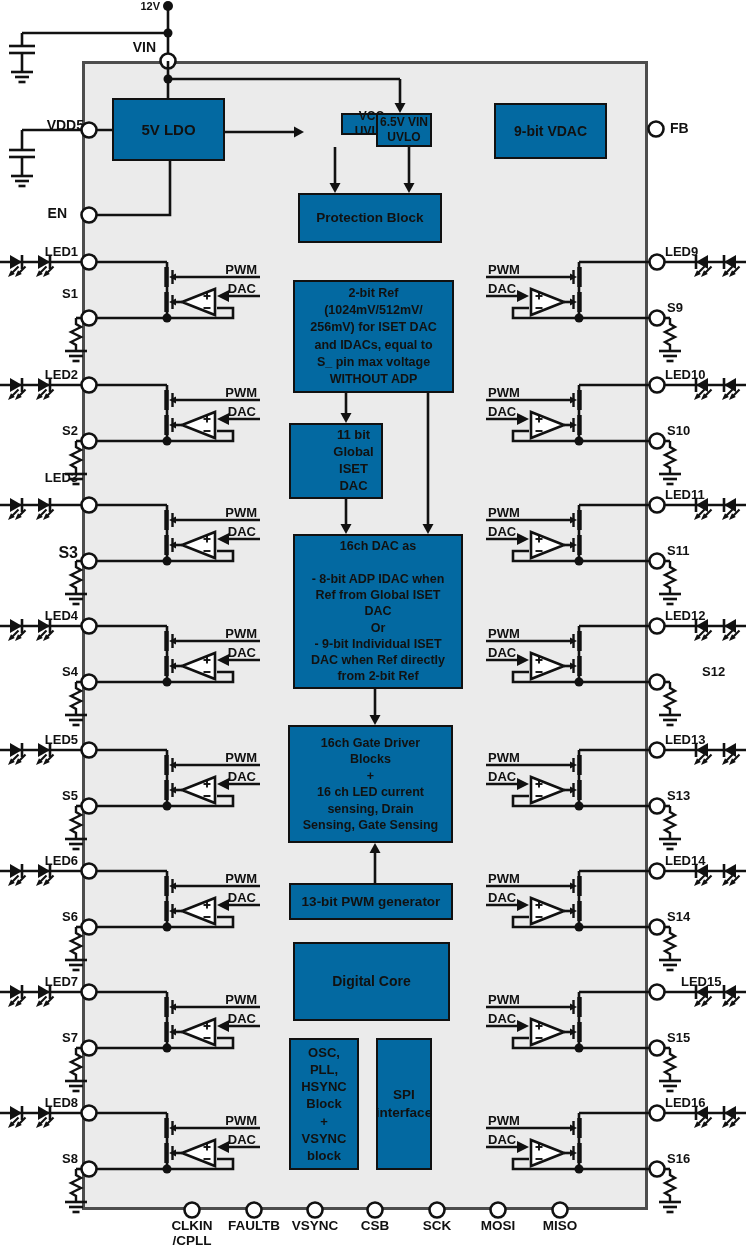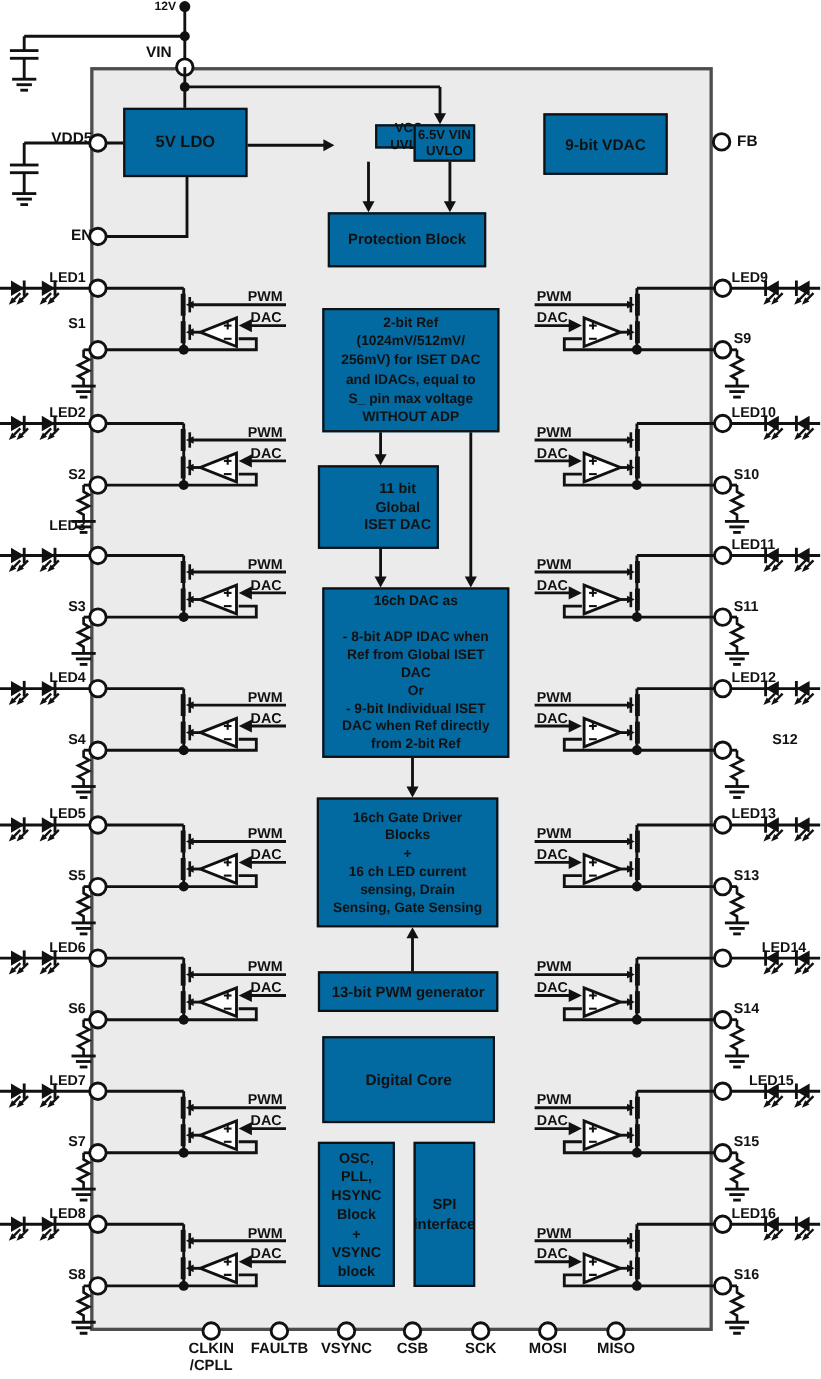--- a/index.html
+++ b/index.html
@@ -27,21 +27,21 @@
   <div class="blk" style="left:376px;top:113px;width:56px;height:34px;font-size:12px;line-height:1.25;">6.5V VIN
 UVLO</div>
   <div class="blk" style="left:298px;top:193px;width:144px;height:50px;font-size:13.5px;">Protection Block</div>
   <div class="blk" style="left:494px;top:103px;width:113px;height:56px;font-size:14px;">9-bit VDAC</div>
   <div class="blk" style="left:293px;top:280px;width:161px;height:113px;font-size:12.5px;line-height:1.38;">2-bit Ref
 (1024mV/512mV/
 256mV) for ISET DAC
 and IDACs, equal to
 S_ pin max voltage
 WITHOUT ADP</div>
-  <div class="blk" style="left:289px;top:423px;width:110px;height:76px;font-size:13px;padding-left:35px;">11 bit Global
+  <div class="blk" style="left:289px;top:423px;width:94px;height:76px;font-size:13px;padding-left:35px;">11 bit Global
 ISET DAC</div>
   <div class="blk" style="left:293px;top:534px;width:170px;height:155px;font-size:12.5px;line-height:1.3;">16ch DAC as
 
 - 8-bit ADP IDAC when
 Ref from Global ISET
 DAC
 Or
 - 9-bit Individual ISET
 DAC when Ref directly
 from 2-bit Ref</div>
@@ -59,34 +59,34 @@
 Block
 +
 VSYNC
 block</div>
   <div class="blk" style="left:376px;top:1038px;width:56px;height:132px;font-size:13.5px;">SPI
 interface</div>
 
   <div class="lbl r" style="left:114px;top:0px;width:46px;font-size:11px;">12V</div>
   <div class="lbl r" style="left:110px;top:40px;width:46px;font-size:14px;">VIN</div>
   <div class="lbl r" style="left:34px;top:118px;width:50px;font-size:14px;">VDD5</div>
-  <div class="lbl r" style="left:44px;top:206px;width:40px;font-size:14px;">EN</div>
+  <div class="lbl r" style="left:27px;top:206px;width:40px;font-size:14px;">EN</div>
   <div class="lbl l" style="left:670px;top:121px;width:40px;font-size:14px;">FB</div>
 
   <div id="gen-labels">
       <div class="lbl r" style="left: 6px; top: 245px; width: 72px; font-size: 13px;">LED1</div>
       <div class="lbl r" style="left: 6px; top: 287px; width: 72px; font-size: 13px;">S1</div>
       <div class="lbl r" style="left: 190px; top: 263px; width: 67px; font-size: 13px;">PWM</div>
       <div class="lbl r" style="left: 190px; top: 282px; width: 66px; font-size: 13px;">DAC</div>
       <div class="lbl r" style="left: 6px; top: 368px; width: 72px; font-size: 13px;">LED2</div>
       <div class="lbl r" style="left: 6px; top: 424px; width: 72px; font-size: 13px;">S2</div>
       <div class="lbl r" style="left: 190px; top: 386px; width: 67px; font-size: 13px;">PWM</div>
       <div class="lbl r" style="left: 190px; top: 405px; width: 66px; font-size: 13px;">DAC</div>
       <div class="lbl r" style="left: 6px; top: 471px; width: 72px; font-size: 13px;">LED3</div>
-      <div class="lbl r" style="left: 6px; top: 544px; width: 72px; font-size: 13px;">S3</div>
+      <div class="lbl r" style="left: 6px; top: 544px; width: 72px; font-size: 16px;">S3</div>
       <div class="lbl r" style="left: 190px; top: 506px; width: 67px; font-size: 13px;">PWM</div>
       <div class="lbl r" style="left: 190px; top: 525px; width: 66px; font-size: 13px;">DAC</div>
       <div class="lbl r" style="left: 6px; top: 609px; width: 72px; font-size: 13px;">LED4</div>
       <div class="lbl r" style="left: 6px; top: 665px; width: 72px; font-size: 13px;">S4</div>
       <div class="lbl r" style="left: 190px; top: 627px; width: 67px; font-size: 13px;">PWM</div>
       <div class="lbl r" style="left: 190px; top: 646px; width: 66px; font-size: 13px;">DAC</div>
       <div class="lbl r" style="left: 6px; top: 733px; width: 72px; font-size: 13px;">LED5</div>
       <div class="lbl r" style="left: 6px; top: 789px; width: 72px; font-size: 13px;">S5</div>
       <div class="lbl r" style="left: 190px; top: 751px; width: 67px; font-size: 13px;">PWM</div>
       <div class="lbl r" style="left: 190px; top: 770px; width: 66px; font-size: 13px;">DAC</div>
@@ -115,21 +115,21 @@
       <div class="lbl l" style="left: 488px; top: 506px; width: 67px; font-size: 13px;">PWM</div>
       <div class="lbl l" style="left: 488px; top: 525px; width: 66px; font-size: 13px;">DAC</div>
       <div class="lbl l" style="left: 665px; top: 609px; width: 84px; font-size: 13px;">LED12</div>
       <div class="lbl l" style="left: 667px; top: 665px; width: 70px; font-size: 13px; margin-left: 35px;">S12</div>
       <div class="lbl l" style="left: 488px; top: 627px; width: 67px; font-size: 13px;">PWM</div>
       <div class="lbl l" style="left: 488px; top: 646px; width: 66px; font-size: 13px;">DAC</div>
       <div class="lbl l" style="left: 665px; top: 733px; width: 80px; font-size: 13px;">LED13</div>
       <div class="lbl l" style="left: 667px; top: 789px; width: 70px; font-size: 13px;">S13</div>
       <div class="lbl l" style="left: 488px; top: 751px; width: 67px; font-size: 13px;">PWM</div>
       <div class="lbl l" style="left: 488px; top: 770px; width: 66px; font-size: 13px;">DAC</div>
-      <div class="lbl l" style="left: 665px; top: 854px; width: 68px; font-size: 13px; text-align: right;">LED14</div>
+      <div class="lbl l" style="left: 665px; top: 854px; width: 68px; font-size: 13px;">LED14</div>
       <div class="lbl l" style="left: 667px; top: 910px; width: 70px; font-size: 13px;">S14</div>
       <div class="lbl l" style="left: 488px; top: 872px; width: 67px; font-size: 13px;">PWM</div>
       <div class="lbl l" style="left: 488px; top: 891px; width: 66px; font-size: 13px;">DAC</div>
       <div class="lbl l" style="left: 681px; top: 975px; width: 80px; font-size: 13px;">LED15</div>
       <div class="lbl l" style="left: 667px; top: 1031px; width: 70px; font-size: 13px;">S15</div>
       <div class="lbl l" style="left: 488px; top: 993px; width: 67px; font-size: 13px;">PWM</div>
       <div class="lbl l" style="left: 488px; top: 1012px; width: 66px; font-size: 13px;">DAC</div>
       <div class="lbl l" style="left: 665px; top: 1096px; width: 80px; font-size: 13px;">LED16</div>
       <div class="lbl l" style="left: 667px; top: 1152px; width: 70px; font-size: 13px;">S16</div>
       <div class="lbl l" style="left: 488px; top: 1114px; width: 67px; font-size: 13px;">PWM</div>

